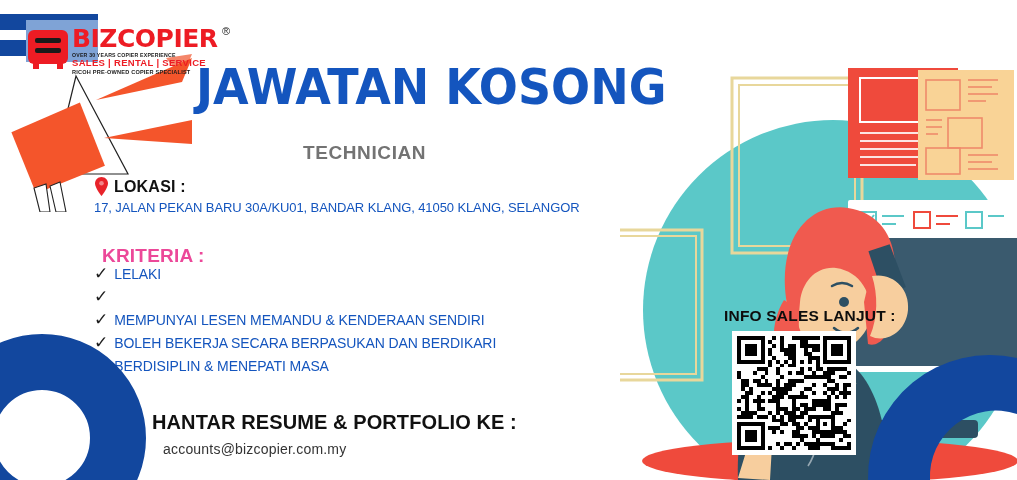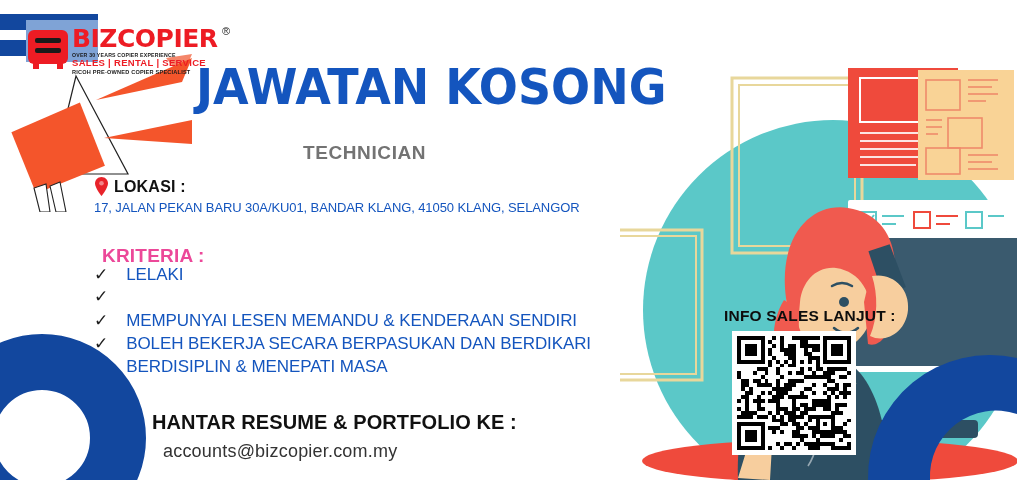--- a/index.html
+++ b/index.html
@@ -196,24 +196,23 @@
     white-space: nowrap;
   }
   .check-icon {
     font-size: 17px;
     color: #1d1d1d;
     font-weight: bold;
     line-height: 1;
     font-family: "DejaVu Sans", sans-serif;
   }
   .kriteria-text {
-    font-size: 17px;
+    font-size: 14px;
     color: #1455BE;
     letter-spacing: -0.1px;
-    margin-left: 12px;
   }
 
   
   .ring-bl {
     position: absolute;
     left: -62px; top: 334px;
     width: 208px; height: 208px;
     border-radius: 50%;
     border: 56px solid #12479E;
     box-sizing: border-box;
@@ -225,21 +224,21 @@
     left: 152px; top: 411px;
     font-size: 20px;
     font-weight: bold;
     color: #111111;
     letter-spacing: 0.1px;
     white-space: nowrap;
   }
   .resume-email {
     position: absolute;
     left: 163px; top: 441px;
-    font-size: 18px;
+    font-size: 14px;
     color: #333333;
     letter-spacing: 0.2px;
     white-space: nowrap;
   }
 
   
   .illus { position: absolute; left: 620px; top: 0px; width: 397px; height: 480px; }
 
   
   .info-label {

